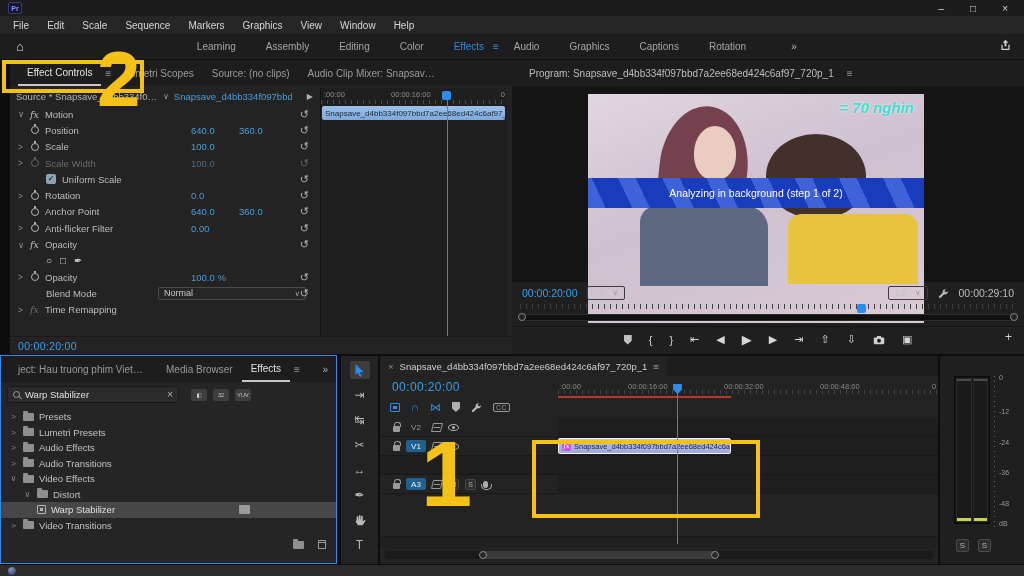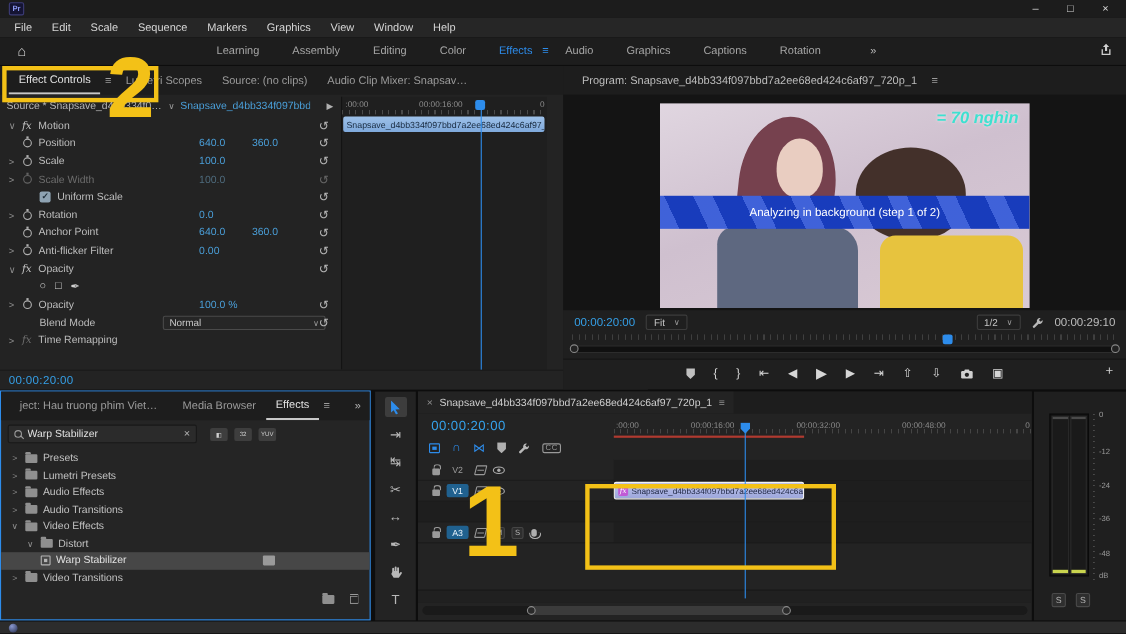--- a/index.html
+++ b/index.html
@@ -20,21 +20,21 @@
 .chev{color:#b9b9b9;margin-left:30px}
 .shareic{position:absolute;right:12px;top:5px}
 
 .panel{position:absolute;background:#232323}
 .ptabbar{height:26px;background:#1d1d1d;display:flex;align-items:center;padding:0 8px;font-size:10px;overflow:hidden}
 .ptab{padding:6px 9px;color:#9b9b9b;white-space:nowrap}
 .ptab.active{color:#e2e2e2;border-bottom:2px solid #c8c8c8}
 .pmenu{color:#9b9b9b;padding:0 4px}
 .ovf{margin-left:auto;color:#b5b5b5}
 
-#ec{left:0;top:60px;width:589px;height:294px}
+#ec{left:10px;top:60px;width:589px;height:294px}
 .ec-src{position:absolute;left:0;top:28px;width:309px;height:17px;display:flex;align-items:center;padding-left:6px;gap:5px;font-size:9.5px}
 .ec-src .s1{color:#b5b5b5;max-width:142px;overflow:hidden;white-space:nowrap;text-overflow:ellipsis}
 .ec-src .s2{color:#4a9fd9;max-width:118px;overflow:hidden;white-space:nowrap}
 .ec-src .pl{margin-left:auto;margin-right:6px;color:#b0b0b0;font-size:8px}
 .ecrows{position:absolute;left:0;top:46px;width:309px}
 .ecrow{display:flex;align-items:center;height:16.3px;padding-left:8px;position:relative;font-size:9.5px;color:#bdbdbd}
 .ecrow.hdr{background:#2a2a2a;color:#c9c9c9}
 .tw{width:12px;color:#8f8f8f;font-size:8.5px;flex:none}
 .i-sw{width:8px;height:8px;border:1px solid #b0b0b0;border-radius:50%;position:relative;flex:none;margin-right:6px;margin-left:1px}
 .i-sw::before{content:"";position:absolute;top:-3px;left:2px;width:2px;height:2px;background:#b0b0b0}
@@ -55,21 +55,21 @@
 .ec-clipbar{position:absolute;left:1px;top:18px;right:2px;height:14px;background:linear-gradient(#9dc0e8,#7fa9dc);border-radius:2px;font-size:8px;color:#17293e;display:flex;align-items:center;padding:0 3px;white-space:nowrap;overflow:hidden}
 #ec-ph{position:absolute;left:437px;top:40px;width:1px;height:236px;background:#2d8ceb;z-index:3}
 #ec-phm{position:absolute;left:432px;top:31px;width:9px;height:9px;background:#2d8ceb;border-radius:2px;z-index:3}
 .ec-bot{position:absolute;left:0;bottom:0;right:0;height:18px;background:#232323;border-top:1px solid #191919;display:flex;align-items:center}
 .ec-tc{color:#35a0e8;font-size:10.5px;padding-left:8px;letter-spacing:.3px}
 .ec-boticons{margin-left:auto;display:flex;gap:10px;padding-right:16px;color:#b0b0b0;font-size:9px}
 .ec-vthumb{position:absolute;right:3px;bottom:22px;width:7px;height:7px;border:1px solid #8a8a8a;border-radius:50%}
 
 #pm{left:512px;top:60px;width:512px;height:294px;background:#1f1f1f}
 .pm-stage{position:absolute;left:0;top:26px;right:0;height:196px;background:#141414}
-.pm-video{position:absolute;left:88px;top:8px;width:336px;height:186px;overflow:hidden;background:linear-gradient(160deg,#e0d6e0,#cfc0cf 45%,#d9cad5)}
+.pm-video{position:absolute;left:76px;top:8px;width:336px;height:229px;overflow:hidden;background:linear-gradient(160deg,#e0d6e0,#cfc0cf 45%,#d9cad5)}
 .pv{position:absolute}
 .pv-caption{right:10px;top:5px;font-size:15px;font-weight:bold;font-style:italic;color:#3fe0d0;text-shadow:0 0 3px rgba(255,255,255,.7)}
 .pv-banner{left:0;right:0;top:84px;height:30px;background:#1b44d2;display:flex;align-items:center;justify-content:center;color:#fff;font-size:10.5px;background-image:repeating-linear-gradient(65deg,rgba(255,255,255,.16) 0 16px,rgba(0,0,30,.12) 16px 40px)}
 .pm-ctrl{position:absolute;left:0;right:0;top:224px;height:18px;display:flex;align-items:center;padding:0 10px;gap:10px}
 .pm-tc{color:#35a0e8;font-size:10.5px}
 .pm-dd{border:1px solid #3c3c3c;border-radius:2px;padding:1px 6px;display:flex;gap:8px;align-items:flex-start;color:#c4c4c4;font-size:9px}
 .pm-dd .ddc{font-size:7.5px;color:#9a9a9a}
 .pm-dur{color:#bdbdbd;font-size:10.5px}
 .pm-scrub{position:absolute;left:8px;right:8px;top:244px;height:18px}
 .pm-ticks{position:absolute;left:0;right:0;top:0;height:5px;background:repeating-linear-gradient(90deg,#3f3f3f 0 1px,transparent 1px 6px)}

